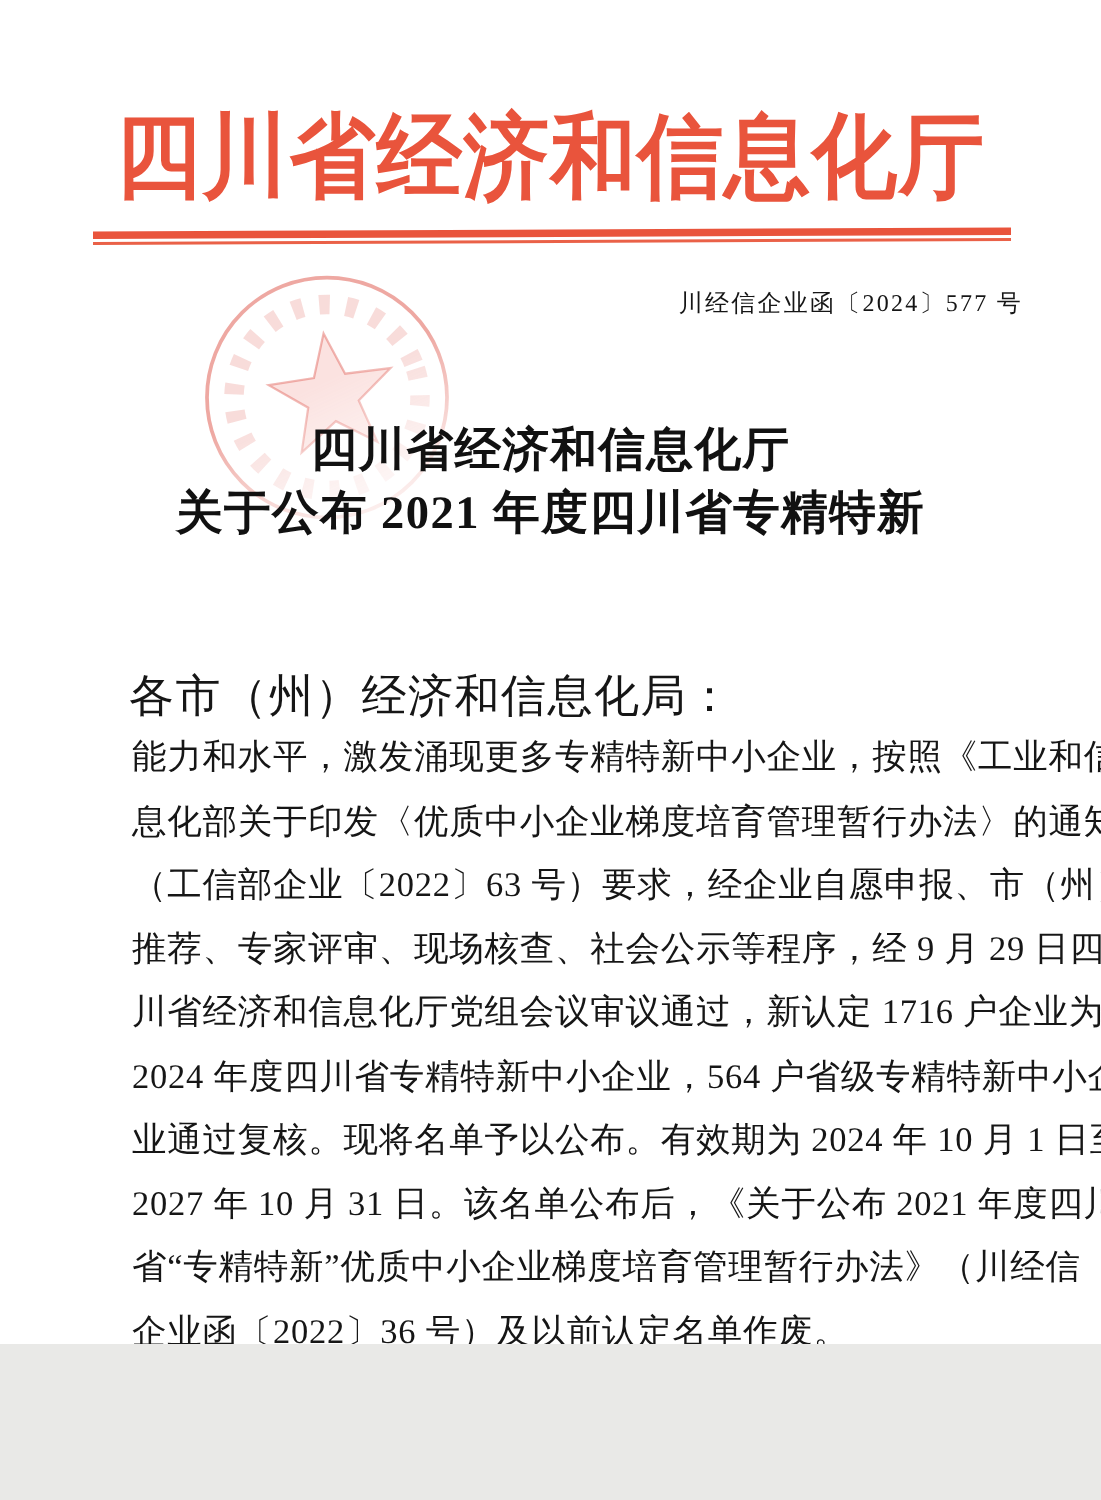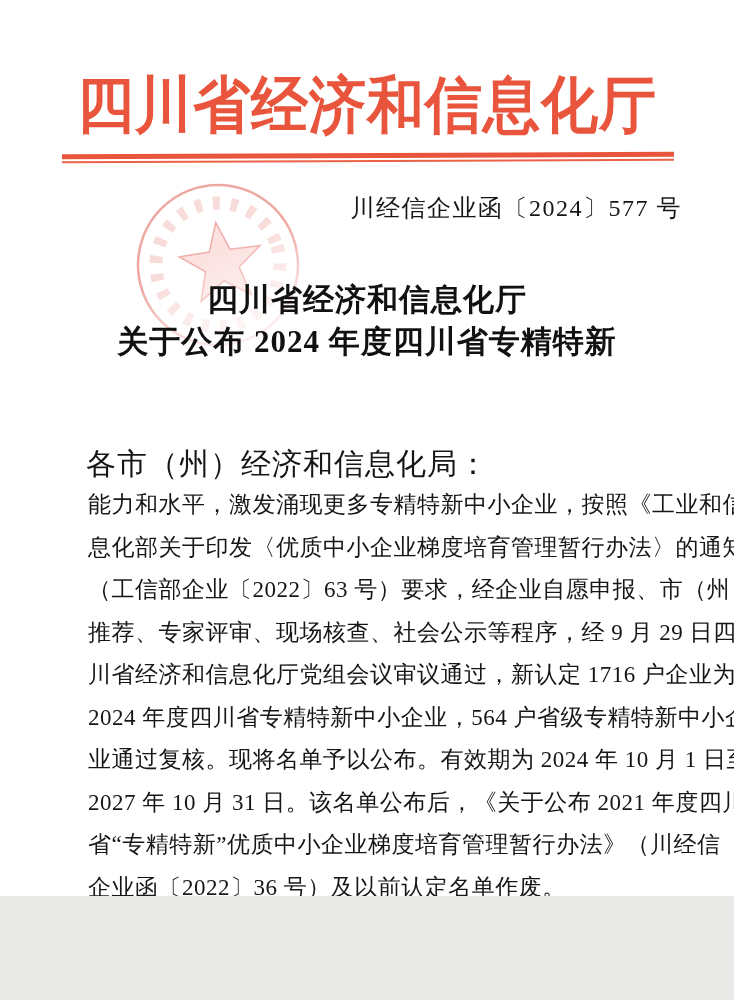--- a/index.html
+++ b/index.html
@@ -43,21 +43,21 @@
   }
   .head-rule .thick { height: 5px; background: #E9543C; }
   .head-rule .gap   { height: 2px; background: transparent; }
   .head-rule .thin  { height: 2px; background: #EA6148; }
 
   
   .doc-number {
     position: absolute;
     top: 192px;
     right: 52px;
-    font-size: 24px;
+    font-size: 16px;
     letter-spacing: 1.5px;
     color: #151515;
     white-space: nowrap;
   }
 
   
   .seal {
     position: absolute;
     left: 132px;
     top: 180px;
@@ -142,21 +142,21 @@
       <circle cx="86" cy="85" r="62" fill="none" stroke="rgba(224,96,86,0.22)" stroke-width="13" stroke-dasharray="7 11" transform="rotate(-18 86 85)"></circle>
 
       <polygon points="89,42 99.5,70.5 130,71 106,89.5 114.5,118.5 89,101 63.5,118.5 72,89.5 48,71 78.5,70.5" fill="rgba(233,110,98,0.20)" stroke="rgba(224,96,86,0.45)" stroke-width="1.5" transform="rotate(-8 89 80)"></polygon>
     </svg>
   </div>
 
   <div class="doc-number">川经信企业函〔2024〕577 号</div>
 
   <div class="notice-title">
     <div>四川省经济和信息化厅</div>
-    <div>关于公布 2024 年度四川省专精特新</div>
+    <div>关于公布 2021 年度四川省专精特新</div>
   </div>
 
   <div class="salutation">各市（州）经济和信息化局：</div>
 
   <div class="body-text">
     <div class="line">能力和水平，激发涌现更多专精特新中小企业，按照《工业和信</div>
     <div class="line">息化部关于印发〈优质中小企业梯度培育管理暂行办法〉的通知》</div>
     <div class="line">（工信部企业〔2022〕63 号）要求，经企业自愿申报、市（州）</div>
     <div class="line">推荐、专家评审、现场核查、社会公示等程序，经 9 月 29 日四</div>
     <div class="line">川省经济和信息化厅党组会议审议通过，新认定 1716 户企业为</div>

